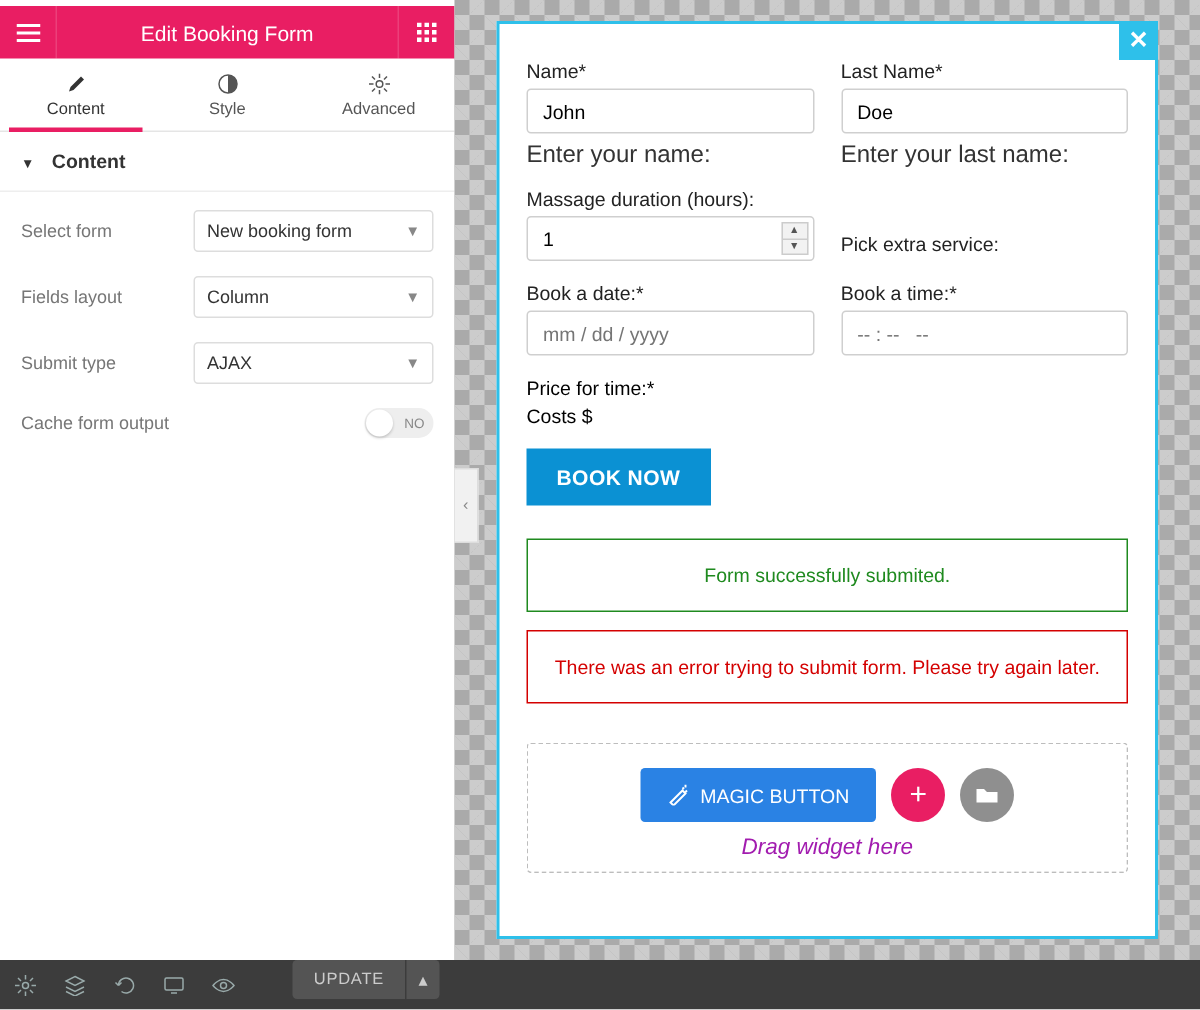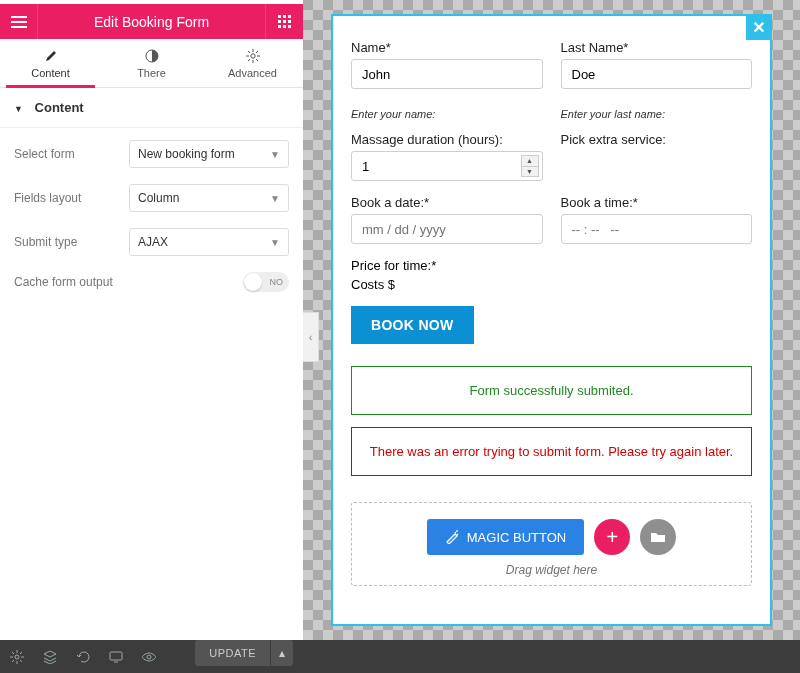--- a/index.html
+++ b/index.html
@@ -48,24 +48,24 @@
   .update-btn { margin-left:auto; background:#545454; color:#ccc; height:26px; padding:0 14px; border-radius:3px 0 0 3px; display:flex; align-items:center; font-size:11px; letter-spacing:0.5px; margin-right:0px;}
   .update-caret { background:#545454; color:#ccc; height:26px; width:22px; display:flex; align-items:center; justify-content:center; border-radius:0 3px 3px 0; margin-right:10px; margin-left:1px;}
 
   .collapse-handle { position:absolute; left:303px; top:50%; transform:translateY(-50%); width:16px; height:50px; background:#f1f1f1; border:1px solid #ddd; border-left:none; display:flex; align-items:center; justify-content:center; color:#888; font-size:11px; z-index:5;}
 
   
   .preview { position:absolute; inset:14px 28px 14px 28px; background:#fff; border:2px solid #2ec0ea; }
   .preview .close { position:absolute; top:-2px; right:-2px; width:26px; height:26px; background:#2ec0ea; color:#fff; display:flex; align-items:center; justify-content:center; font-size:16px; font-weight:bold;}
 
   .form { padding: 24px 18px 10px; }
-  .cols { display:flex; gap:18px; }
+  .cols { display:flex; gap:18px;align-items:flex-end; }
   .col { flex:1; font-size:13px; color:#222;}
   .field-label { margin-bottom:4px; }
-  .hint { font-size:11px; color:#333; margin-top:19px;font-style:italic;}
+  .hint { font-size:16px; color:#333; margin-top:6px;}
   input[type=text].f { width:100%; height:30px; border:1px solid #cfcfcf; border-radius:3px; padding:2px 10px; font-size:13px; }
   .num-wrap { position:relative; }
   .num-wrap .spin { position:absolute; right:4px; top:4px; bottom:4px; width:18px; border:1px solid #ccc; background:#f2f2f2; display:flex; flex-direction:column;}
   .num-wrap .spin div{flex:1;display:flex;align-items:center;justify-content:center;font-size:7px;color:#555;}
   .num-wrap .spin div:first-child{border-bottom:1px solid #ccc;}
   .chk { display:flex; align-items:center; gap:4px; font-size:13px; }
   .chkgrid { display:flex; gap:4px; flex-wrap:wrap; }
   .chk .box{ width:13px; height:13px; border:1px solid #888; background:#eee;}
 
   .book-btn { background:#0b91d3; color:#fff; border:none; height:38px; padding:0 20px; font-weight:bold; font-size:14px; letter-spacing:0.3px; margin-top:14px;}
@@ -73,21 +73,21 @@
   .msg { margin:12px 18px 0; border:1px solid; text-align:center; padding:16px 8px; font-size:13px;}
   .msg.ok { border-color:#1f8a1f; color:#1f8a1f; }
   .msg.err { border-color:#d40000; color:#d40000; }
 
   .dropzone { margin:26px 18px 18px; border:1px dashed #bdbdbd; border-radius:3px; padding:16px 10px 8px; text-align:center;}
   .dropzone .btns { display:flex; align-items:center; justify-content:center; gap:10px; margin-bottom:8px;}
   .magic { background:#2a82e4; color:#fff; height:36px; padding:0 18px; border-radius:3px; display:flex; align-items:center; gap:8px; font-size:13px;}
   .circle { width:36px; height:36px; border-radius:50%; display:flex; align-items:center; justify-content:center;}
   .circle.pink{ background:#e91e63; color:#fff; font-size:20px; }
   .circle.gray{ background:#8f8f8f; color:#fff; }
-  .dropzone .hint2{ color:#737373; font-style:italic; font-size:12px;}
+  .dropzone .hint2{ color:#a21caf; font-style:italic; font-size:15px;}
 
   svg{display:block}
 </style>
 </head>
 <body>
 
 <div class="sidebar">
   <div class="sidebar-header">
     <div class="ham">
       <svg width="16" height="12">
@@ -115,21 +115,21 @@
       <svg class="ticon" width="14" height="14">
           <path d="M2 12l1-3 7-7 2 2-7 7-3 1z" fill="#333"></path>
         </svg>
       <span>Content</span>
     </div>
     <div class="tab">
       <svg class="ticon" width="14" height="14">
           <circle cx="7" cy="7" r="6" fill="none" stroke="#555"></circle>
           <path d="M7 1a6 6 0 0 1 0 12z" fill="#555"></path>
         </svg>
-      <span>There</span>
+      <span>Style</span>
     </div>
     <div class="tab">
       <svg class="ticon" width="14" height="14">
           <circle cx="7" cy="7" r="2.2" fill="none" stroke="#555"></circle>
           <path d="M7 0v3M7 11v3M0 7h3M11 7h3M2 2l2 2M10 10l2 2M12 2l-2 2M4 10l-2 2" stroke="#555"></path>
         </svg>
       <span>Advanced</span>
     </div>
   </div>
 

